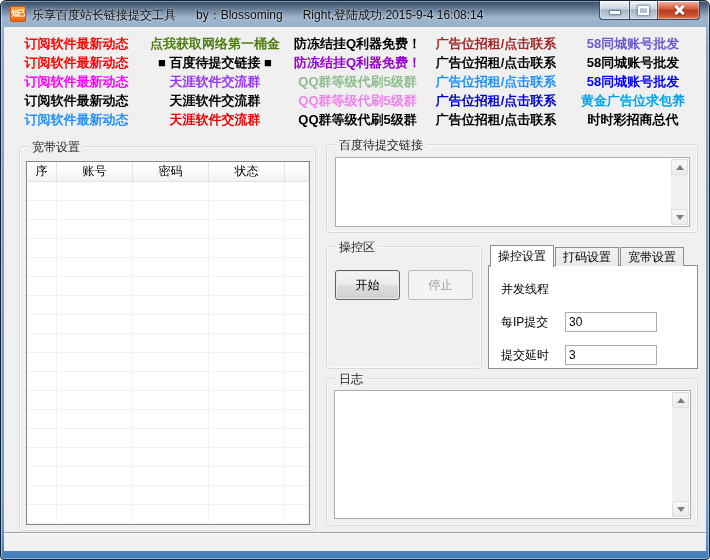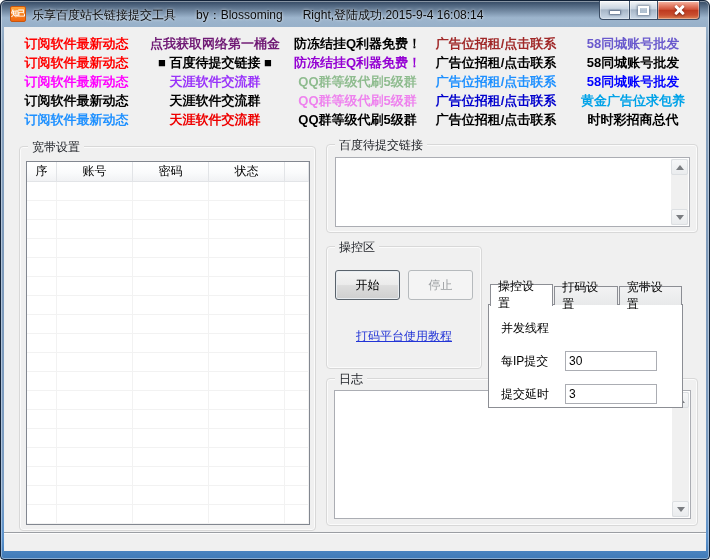--- a/index.html
+++ b/index.html
@@ -74,21 +74,21 @@
   .btn { position:absolute; width:65px; height:30px; border-radius:3px; text-align:center; font-size:12px; }
   .btn-start { left:8px; top:23px; border:1px solid #59626B; cursor:pointer;
     background:linear-gradient(180deg,#F4F4F4 0%,#EBEBEB 48%,#DDDDDD 52%,#CFCFCF 100%);
     box-shadow:inset 0 0 0 1px #E9EDF1; color:#000; }
   .btn-stop { left:81px; top:23px; border:1px solid #B6BABD;
     background:#F4F4F4; color:#9B9EA1; }
   .link { position:absolute; left:0; right:0; top:81px; text-align:center; }
   .link a { color:#2335D6; text-decoration:underline; cursor:pointer; }
 
   
-  .tabctl { position:absolute; left:484px; top:217px; width:195px; height:125px;margin-top:39px; }
+  .tabctl { position:absolute; left:484px; top:217px; width:210px; height:125px; }
   .tab-strip { position:absolute; left:0; top:0; right:0; height:22px; display:flex; align-items:flex-end; padding-left:2px; z-index:2; }
   .tab { height:19px; padding:0 7px; display:flex; align-items:center; border:1px solid #8C8E94; border-bottom:none;
     background:linear-gradient(180deg,#F2F2F3,#E8E9EA); margin-right:1px; cursor:pointer; position:relative; }
   .tab.active { height:22px; background:#FFF; z-index:3; margin-bottom:-1px; padding-bottom:1px; }
   .tab-panel { position:absolute; left:0; top:21px; right:0; bottom:0; background:#FFF; border:1px solid #8C8E94; z-index:1; }
   .field-row { position:absolute; left:0; right:16px; height:20px; display:flex; align-items:center; }
   .field-row .f-label { margin-left:12px; width:64px; white-space:nowrap; }
   .field-row input { width:92px; height:20px; border:1px solid #ABADB3; padding:1px 3px; font-size:12px; font-family:inherit; background:#FFF; }
 
   
@@ -118,21 +118,21 @@
             <i></i>
           </div>
         </div>
     </div>
   </div>
 
   <div class="client">
 
     <div class="ads" id="ads">
         <span class="ad-link" style="color: rgb(255, 0, 0);">订阅软件最新动态</span>
-        <span class="ad-link" style="color: #701a75;">点我获取网络第一桶金</span>
+        <span class="ad-link" style="color: #4d7c0f;">点我获取网络第一桶金</span>
         <span class="ad-link" style="color: rgb(0, 0, 0);">防冻结挂Q利器免费！</span>
         <span class="ad-link" style="color: rgb(160, 40, 40);">广告位招租/点击联系</span>
         <span class="ad-link" style="color: rgb(106, 90, 205);">58同城账号批发</span>
         <span class="ad-link" style="color: rgb(255, 0, 0);">订阅软件最新动态</span>
         <span class="ad-link" style="color: rgb(0, 0, 0);">■ 百度待提交链接 ■</span>
         <span class="ad-link" style="color: rgb(148, 0, 211);">防冻结挂Q利器免费！</span>
         <span class="ad-link" style="color: rgb(0, 0, 0);">广告位招租/点击联系</span>
         <span class="ad-link" style="color: rgb(0, 0, 0);">58同城账号批发</span>
         <span class="ad-link" style="color: rgb(255, 0, 255);">订阅软件最新动态</span>
         <span class="ad-link" style="color: rgb(153, 51, 250);">天涯软件交流群</span>
@@ -303,21 +303,20 @@
               <div class="tri-down"></div>
             </div>
         </div>
       </div>
     </div>
 
     <div class="groupbox" id="group-control">
       <div class="gb-title">操控区</div>
       <div class="btn btn-start" style="line-height:28px;">开始</div>
       <div class="btn btn-stop" style="line-height:28px;">停止</div>
-      <div class="link"><a>打码平台使用教程</a></div>
     </div>
 
     <div class="tabctl">
       <div class="tab-strip" id="tab-strip">
           <div class="tab active">操控设置</div>
           <div class="tab">打码设置</div>
           <div class="tab">宽带设置</div>
         </div>
       <div class="tab-panel" id="tab-panel">
           <div class="field-row" style="top: 13px;">

